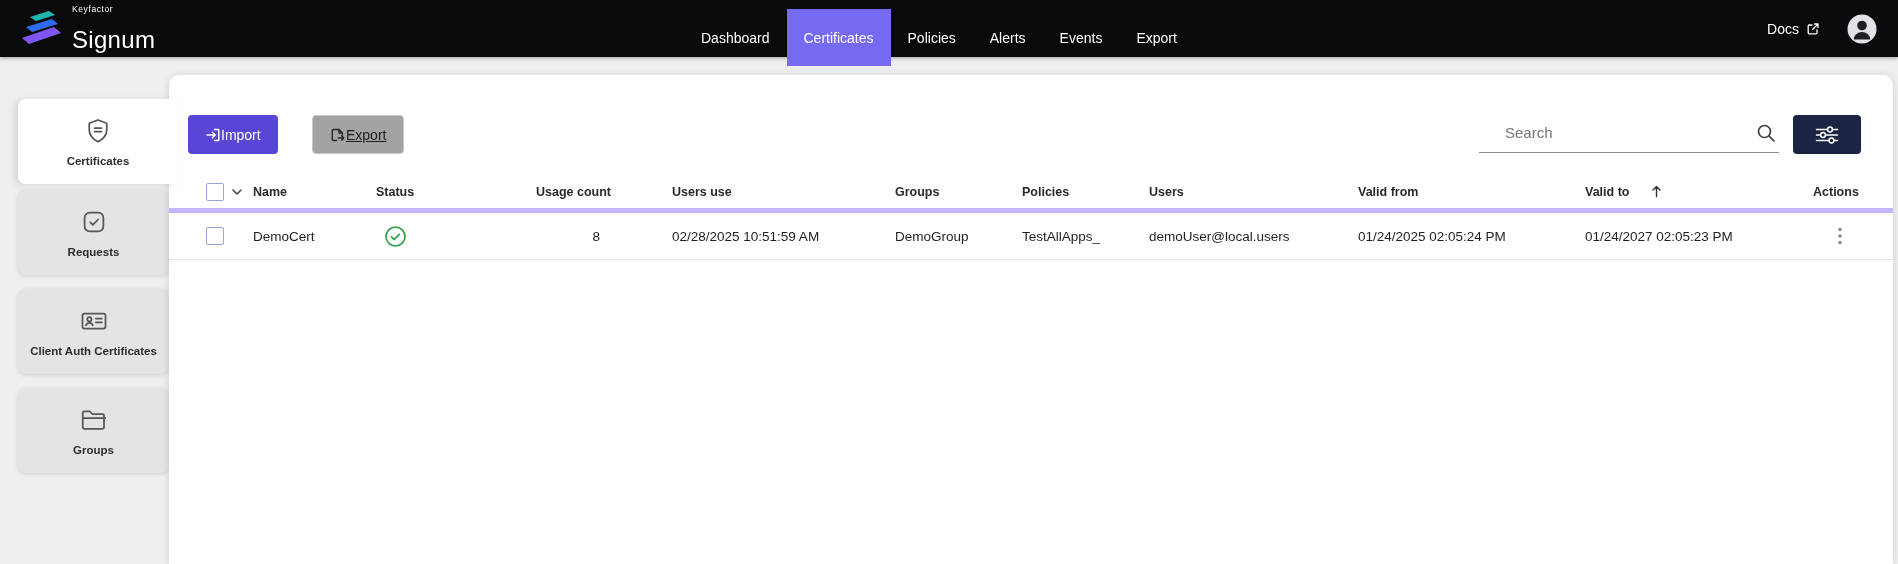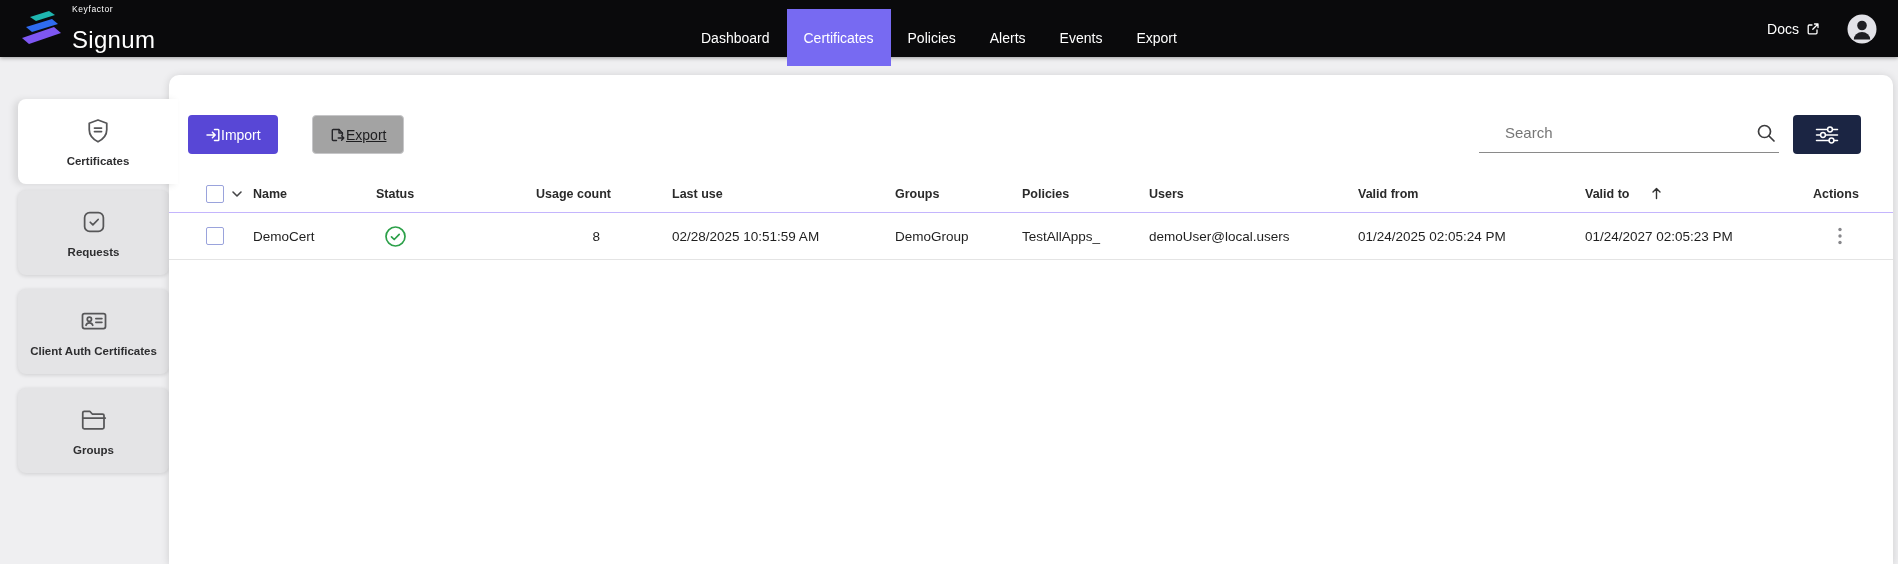--- a/index.html
+++ b/index.html
@@ -83,21 +83,21 @@
     display: flex; align-items: center; justify-content: center; cursor: pointer;
   }
 
   
   .table { position: absolute; left: 0; top: 100px; width: 100%; }
   .trow {
     display: grid;
     grid-template-columns: 84px 123px 160px 136px 223px 127px 127px 209px 227px 228px 1fr;
     align-items: center;
   }
-  .thead { height: 38px; border-bottom: 1px solid #c4b5fd; font-size: 12.5px; font-weight: 700; color: #2a2a2a; }
+  .thead { height: 38px; border-bottom: 5px solid #c4b5fd; font-size: 12.5px; font-weight: 700; color: #2a2a2a; }
   .thead > div { cursor: pointer; }
   .tbody-row { height: 47px; border-bottom: 1px solid #e4e4e4; font-size: 13.5px; color: #1f1f1f; cursor: pointer; }
   .cell-sel { display: flex; align-items: center; gap: 5px; padding-left: 37px; }
   .checkbox {
     width: 18px; height: 18px; flex: 0 0 18px;
     border: 1.5px solid var(--checkbox-border, #9aa3dc);
     border-radius: 2px; background: #fff; cursor: pointer;
   }
   .cell-usage { text-align: right; padding-right: 72px; }
   .th-validto { display: flex; align-items: center; gap: 22px; }
@@ -251,21 +251,21 @@
           <span style="display:flex;">
             <svg width="16" height="16" viewBox="0 0 16 16" fill="none" stroke="#454547" stroke-width="1.6" stroke-linecap="round" stroke-linejoin="round">
               <path d="M4 6 L8 10 L12 6"></path>
             </svg>
           </span>
         </button>
       </div>
       <div>Name</div>
       <div>Status</div>
       <div>Usage count</div>
-      <div>Last use</div>
+      <div>Users use</div>
       <div>Groups</div>
       <div>Policies</div>
       <div>Users</div>
       <div>Valid from</div>
       <div class="th-validto">
         <span>Valid to</span>
         <span style="display:flex;">
           <svg width="11" height="13" viewBox="0 0 11 13" fill="none" stroke="#333" stroke-width="1.4" stroke-linecap="round" stroke-linejoin="round">
             <path d="M5.5 11.5 V2 M2 5 L5.5 1.5 9 5"></path>
           </svg>

